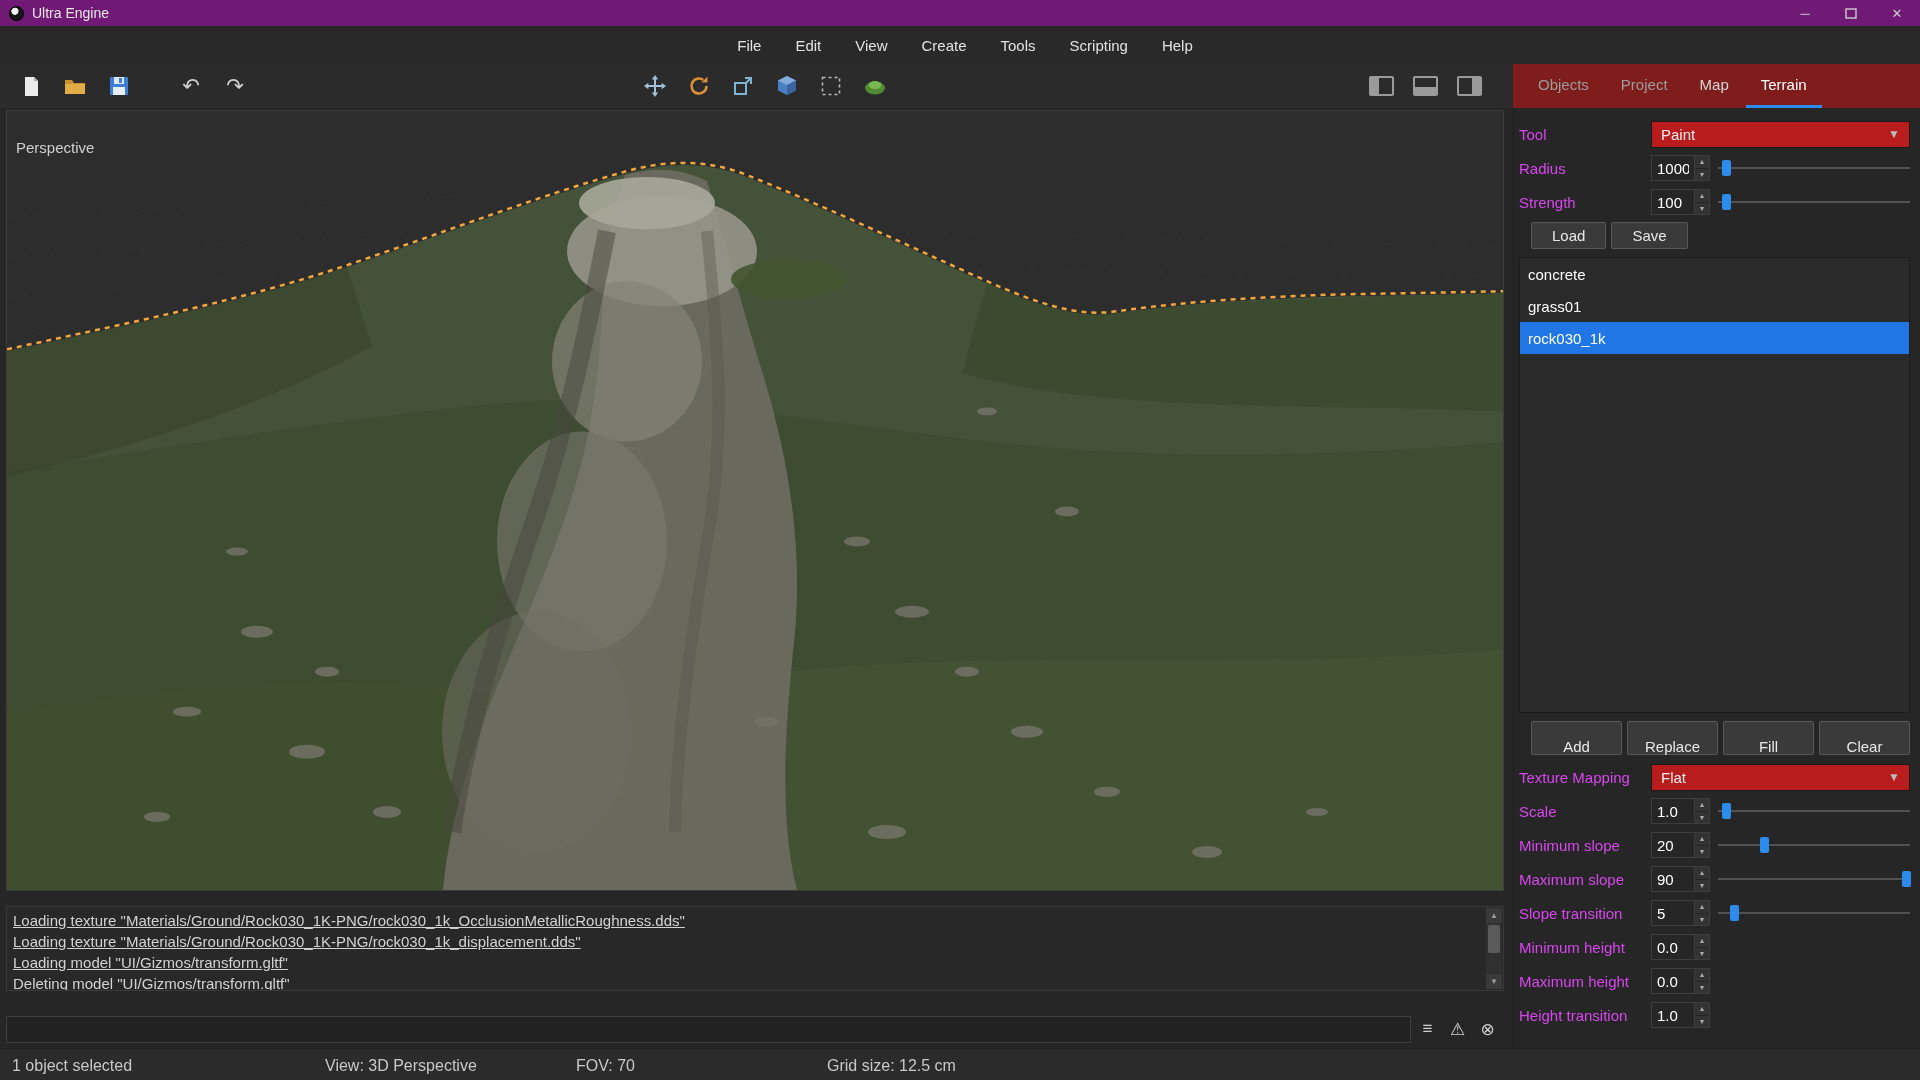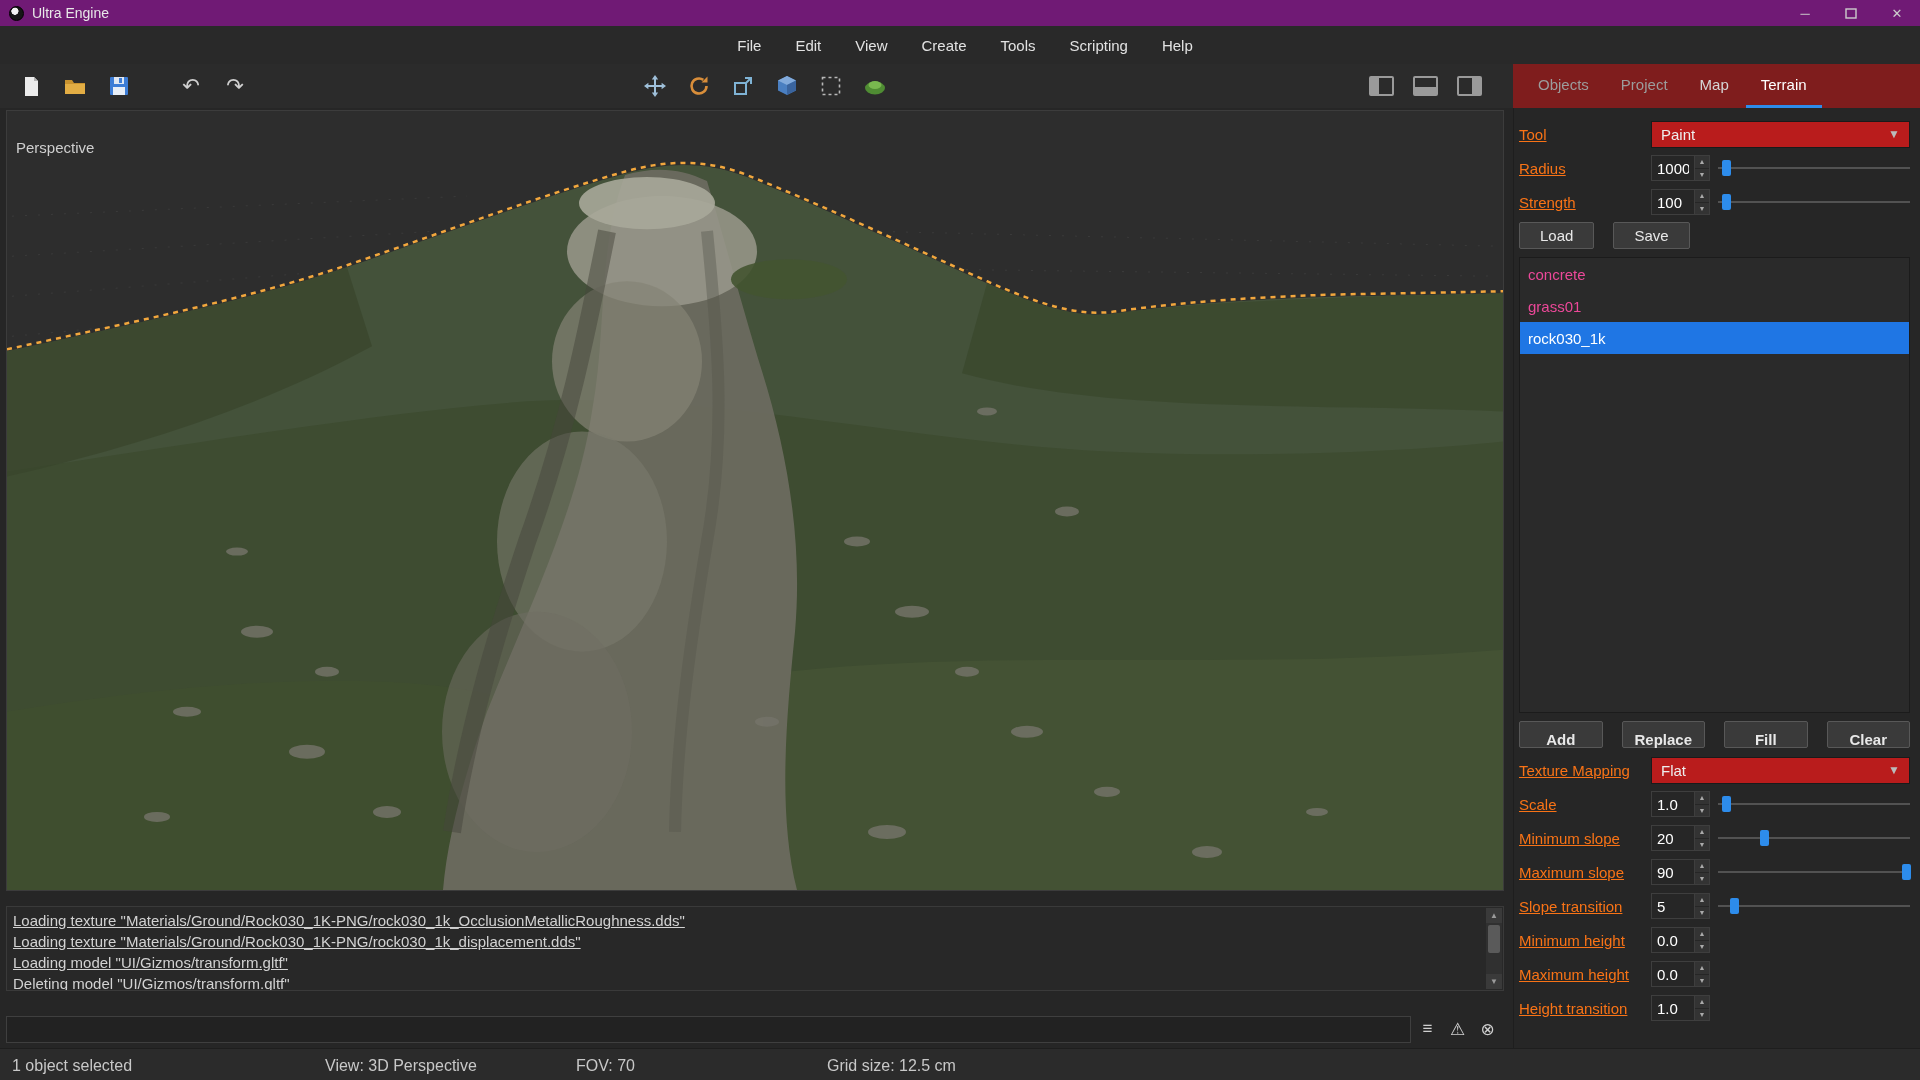--- a/index.html
+++ b/index.html
@@ -31,36 +31,36 @@
   .seg.bottom { left:0; right:0; bottom:0; height:7px; }
   .seg.right { right:0; top:0; bottom:0; width:8px; }
   
   .tabs { position:absolute; top:64px; left:1513px; width:407px; height:44px; background:#7f1d1d; display:flex; align-items:stretch; padding-left:10px; gap:2px; }
   .tab { display:flex; align-items:center; padding:0 15px; font-size:15px; color:#9c9c9c; border-bottom:3px solid transparent; }
   .tab.bright { color:#d6d6d6; }
   .tab.active { color:#ffffff; border-bottom-color:var(--accent,#2d8ceb); }
   
   .right-panel { position:absolute; left:1513px; top:108px; width:407px; bottom:32px; background:#262626; border-left:1px solid #1e1e1e; padding:12px 10px 0 5px; }
   .prow { display:flex; align-items:center; height:28px; margin-bottom:6px; }
-  .plabel { width:132px; flex-shrink:0; font-size:15px; color:#f97316;text-decoration:underline; }
+  .plabel { width:132px; flex-shrink:0; font-size:15px; color:#d946ef; }
   .dropdown { flex:1; height:27px; background:#b91c1c; border:1px solid #1a1a1a; display:flex; align-items:center; justify-content:space-between; padding:0 9px; font-size:15px; color:#eee; }
   .dd-arrow { font-size:12px; color:#bbb; }
   .numwrap { display:flex; height:26px; flex-shrink:0; }
   .numin { width:44px; height:26px; background:#262626; border:1px solid #3e3e3e; color:#fff; font-size:15px; padding:0 5px; font-family:"Liberation Sans",sans-serif; }
   .spin { width:15px; display:flex; flex-direction:column; border:1px solid #3e3e3e; border-left:none; }
   .spin span { flex:1; display:flex; align-items:center; justify-content:center; font-size:7px; color:#aaa; background:#333; }
   .spin span:first-child { border-bottom:1px solid #262626; }
   .slider { flex:1; position:relative; height:26px; margin-left:8px; }
   .slider .track { position:absolute; left:0; right:0; top:12px; height:2px; background:#525252; }
   .slider .handle { position:absolute; top:5px; width:9px; height:16px; background:var(--accent,#2d8ceb); border-radius:2px; }
-  .btnrow { display:flex; gap:19px; margin:4px 0 8px 0; }
+  .btnrow { display:flex; gap:5px; margin:4px 0 8px 12px; }
   .btn { height:27px; background:#3a3a3a; border:1px solid #585858; border-radius:2px; color:#e8e8e8; font-size:15px; padding:0 20px; font-family:"Liberation Sans",sans-serif; }
-  .btn.flex { flex:1; padding:9px;font-weight:bold; }
+  .btn.flex { flex:1; padding:16px; }
   .mat-list { height:456px; background:#2a2a2a; border:1px solid #1b1b1b; margin:2px 0 8px 0; overflow:hidden; }
-  .mat-item { height:32px; display:flex; align-items:center; padding-left:8px; font-size:15px; color:#ec4899; }
+  .mat-item { height:32px; display:flex; align-items:center; padding-left:8px; font-size:15px; color:#ffffff; }
   .mat-item.selected { background:var(--selection,#1f76e4); color:#fff; }
   
   .viewport { position:absolute; left:6px; top:110px; width:1498px; height:781px; background:#2d2d2d; border:1px solid #3c3c3c; }
   .viewport svg { position:absolute; left:0; top:0; width:100%; height:100%; }
   .vp-label { position:absolute; top:4px; left:9px; font-size:15px; color:#cfcfcf; z-index:2;margin-top:24px; }
   
   .console { position:absolute; left:6px; top:906px; width:1498px; height:85px; background:#282828; border:1px solid #3a3a3a; padding:3px 22px 3px 6px; font-size:15px; line-height:21px; color:#d2d2d2; overflow:hidden;text-decoration:underline; }
   .vscroll { position:absolute; right:1px; top:1px; bottom:1px; width:16px; background:#303030; display:flex; flex-direction:column; align-items:center; }
   .sarrow { height:15px; width:100%; display:flex; align-items:center; justify-content:center; font-size:8px; color:#9a9a9a; background:#3a3a3a; }
   .sthumb { width:12px; height:28px; background:#5a5a5a; margin:2px 0; border-radius:2px; }

